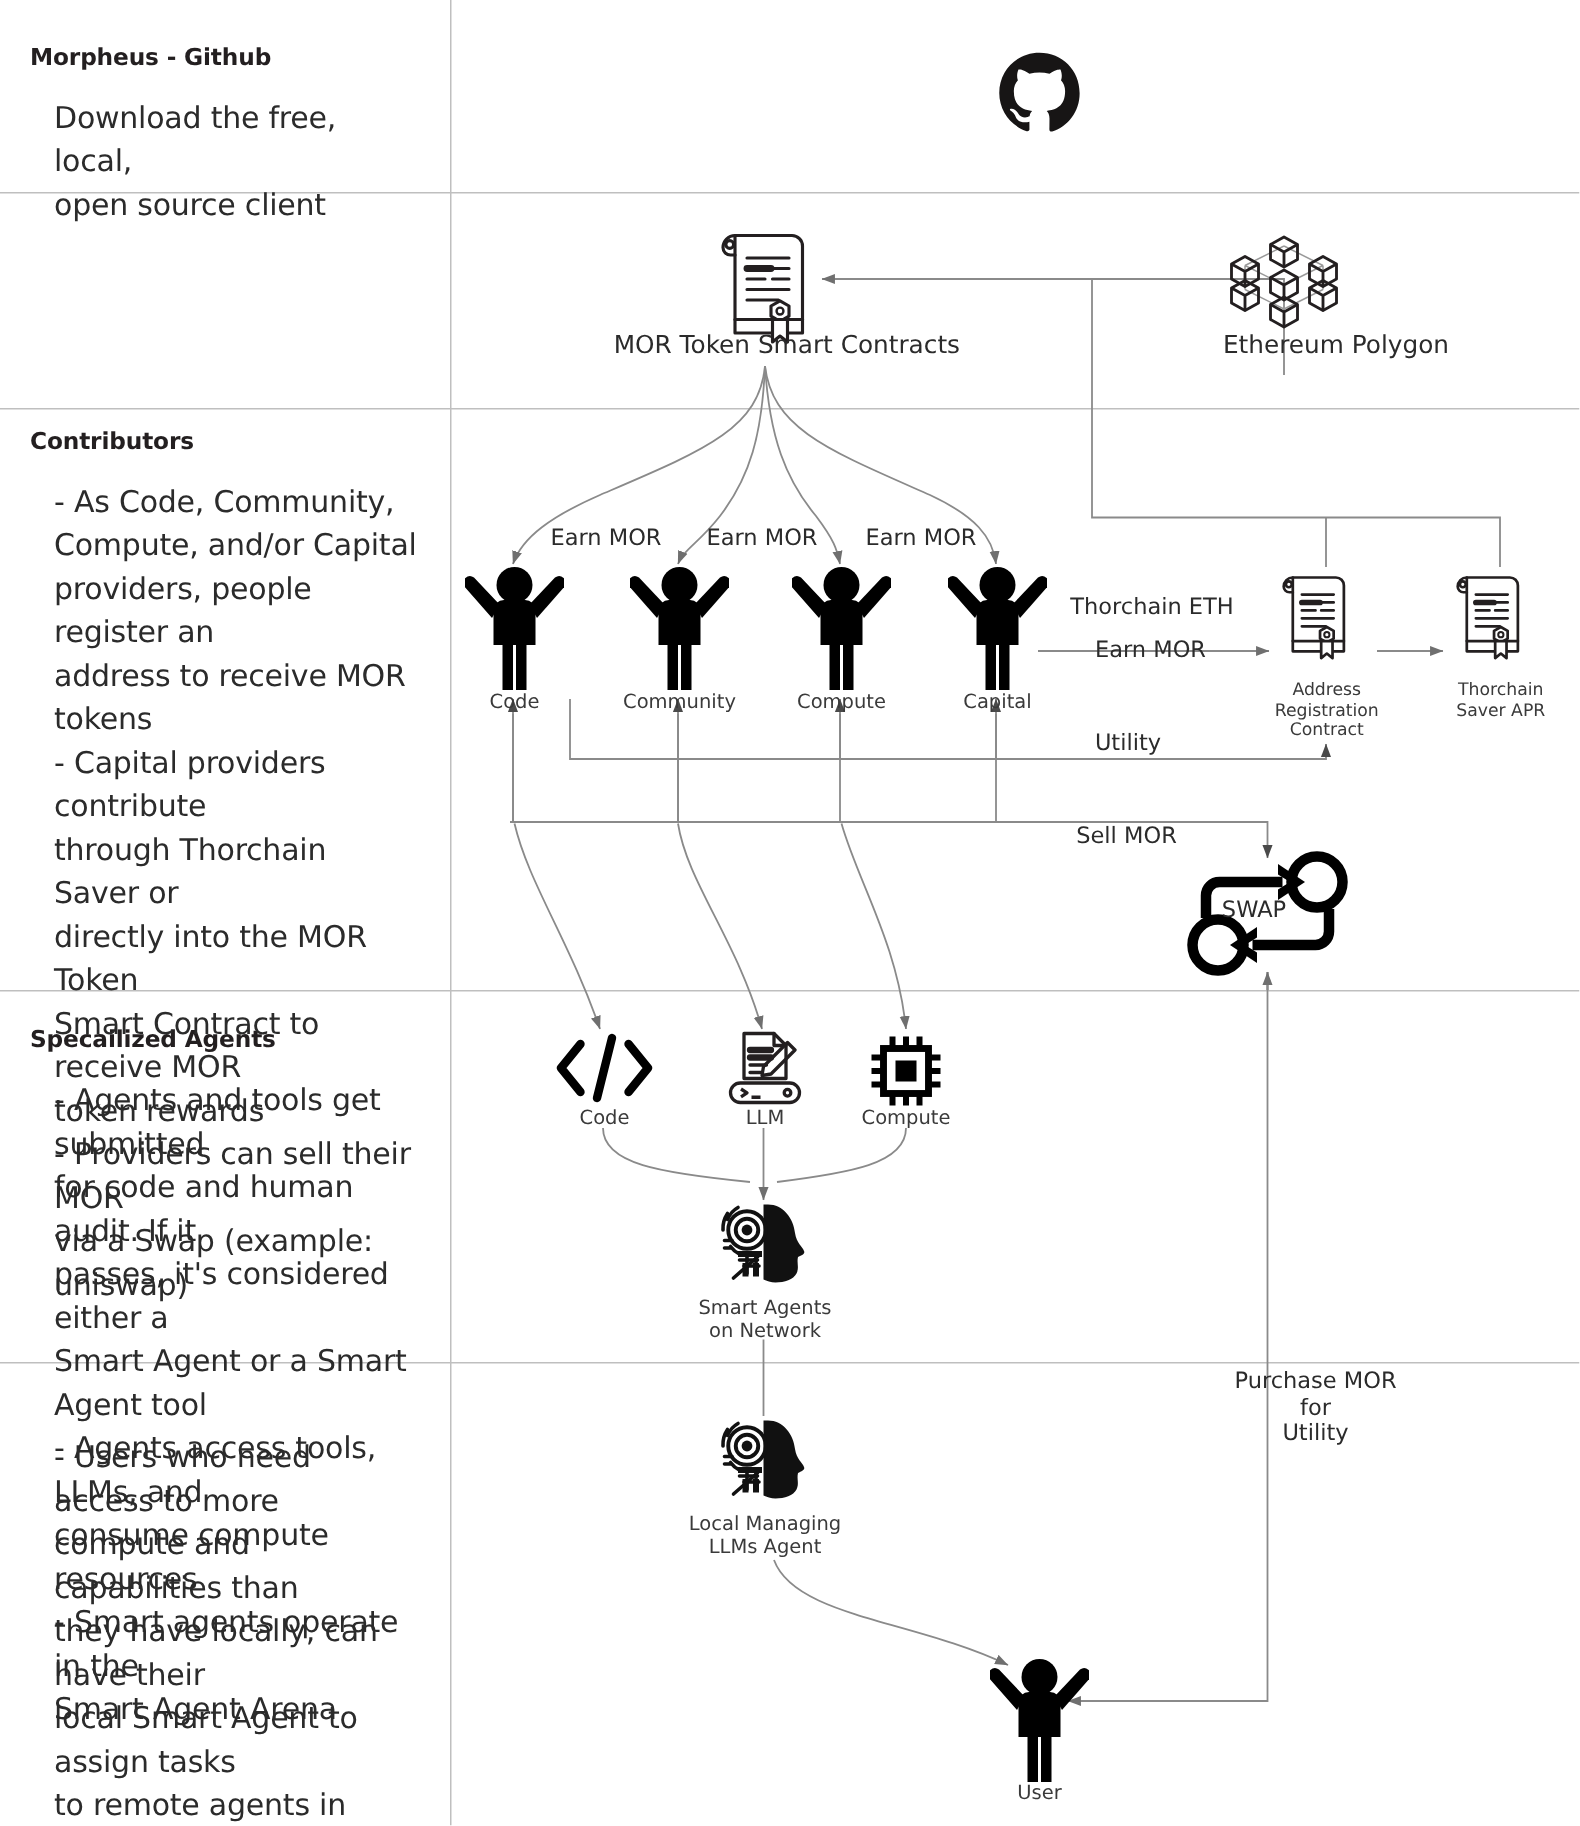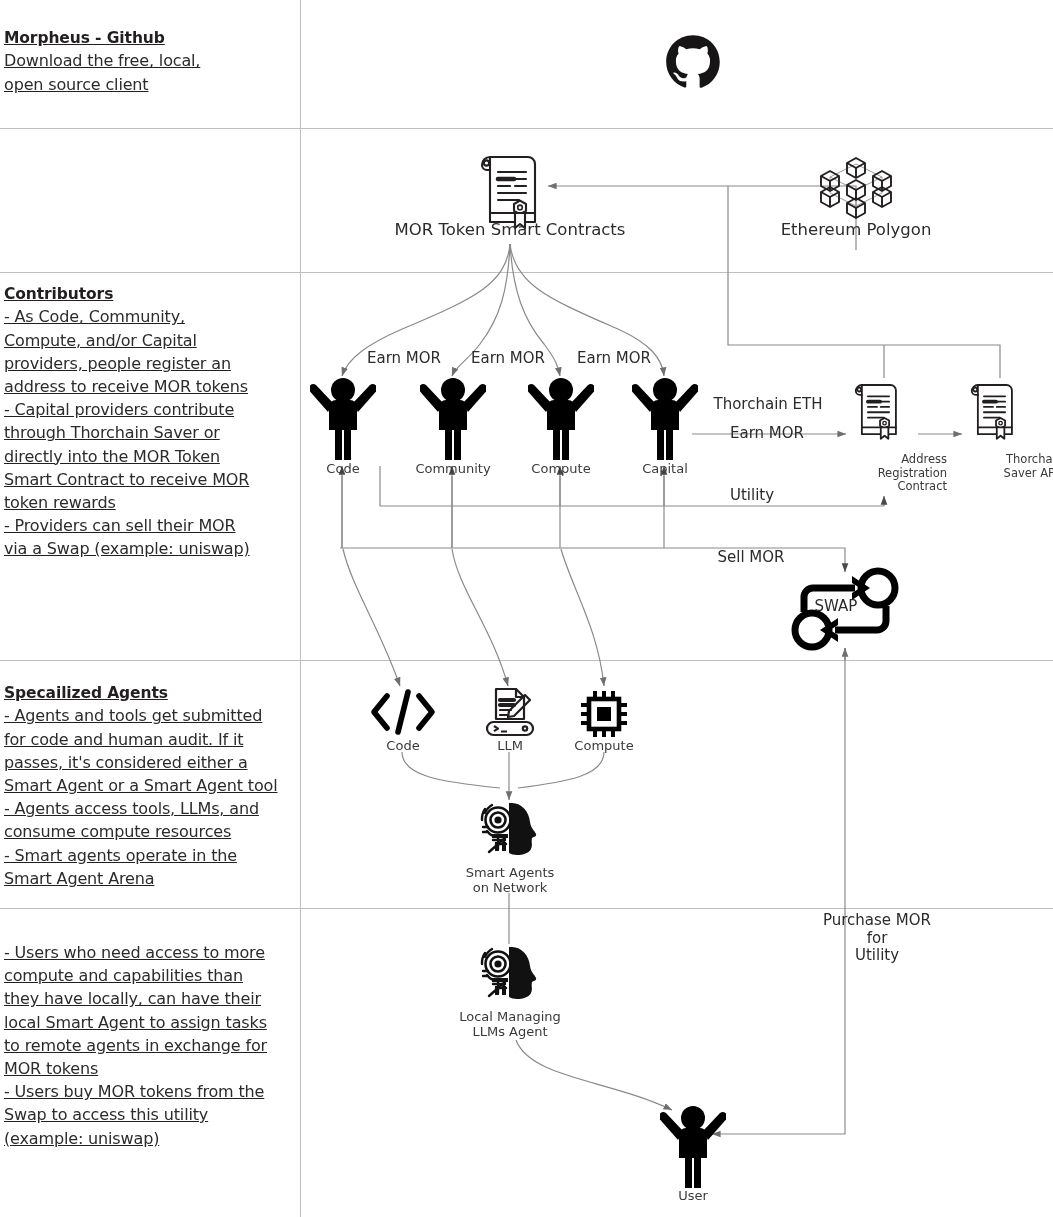--- a/index.html
+++ b/index.html
@@ -1,28 +1,28 @@
 <!DOCTYPE html>
 <html><head>
 <meta charset="utf-8">
 <style>
   html,body{margin:0;padding:0;background:#fff;}
   body{width:1053px;height:1217px;position:relative;
        font-family:"DejaVu Sans","Liberation Sans",sans-serif;color:#231f20;}
   #stage{position:absolute;inset:0;width:1053px;height:1217px;overflow:hidden;}
   .divider{position:absolute;left:0;width:1053px;height:1px;background:#bfbfbf;}
   .vsep{position:absolute;top:0;width:1px;height:1217px;background:#bfbfbf;}
-  .sec{position:absolute;left:4px;width:275px;text-decoration:underline;}
+  .sec{position:absolute;left:20px;width:275px;}
   .sec h3{margin:0 0 1px 0;font-size:15.5px;font-weight:bold;line-height:1.32;letter-spacing:-0.1px;}
-  .sec p{margin:0;font-size:16px;line-height:1.45;letter-spacing:-0.15px;color:#2b2b2b;white-space:pre-line;}
+  .sec p{margin:16px;font-size:20px;line-height:1.45;letter-spacing:-0.15px;color:#2b2b2b;white-space:pre-line;}
   svg.layer{position:absolute;left:0;top:0;width:1053px;height:1217px;overflow:visible;}
   .lbl{position:absolute;font-size:13px;color:#3a3a3a;text-align:center;line-height:1.18;white-space:pre-line;}
-  .lbl.big{font-size:16.5px;color:#2b2b2b;}
+  .lbl.big{font-size:16.5px;color:#2b2b2b;text-align:right;}
   .lbl.mid{font-size:15px;color:#2b2b2b;}
-  .lbl.sm{font-size:11.5px;color:#3a3a3a;text-align:right;}
+  .lbl.sm{font-size:11.5px;color:#3a3a3a;}
   .icn{position:absolute;}
 </style>
 </head>
 <body>
 
 <div id="stage">
 
   <div class="divider" style="top:128px"></div>
   <div class="divider" style="top:272px"></div>
   <div class="divider" style="top:660px"></div>

